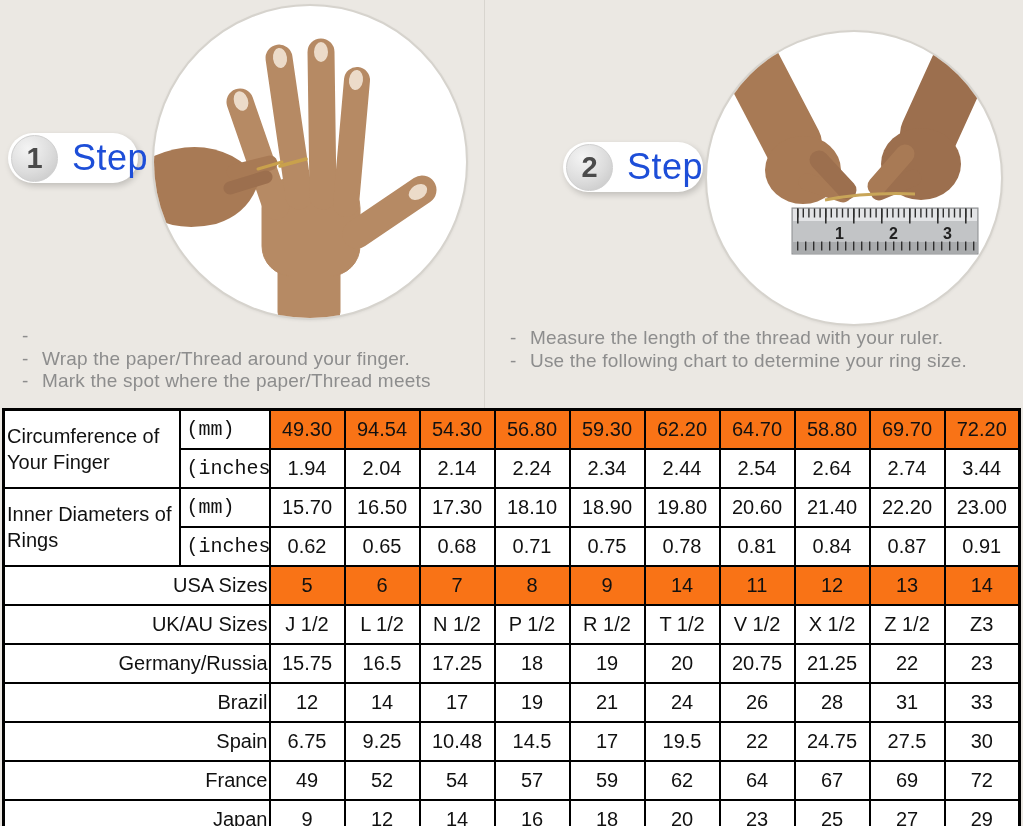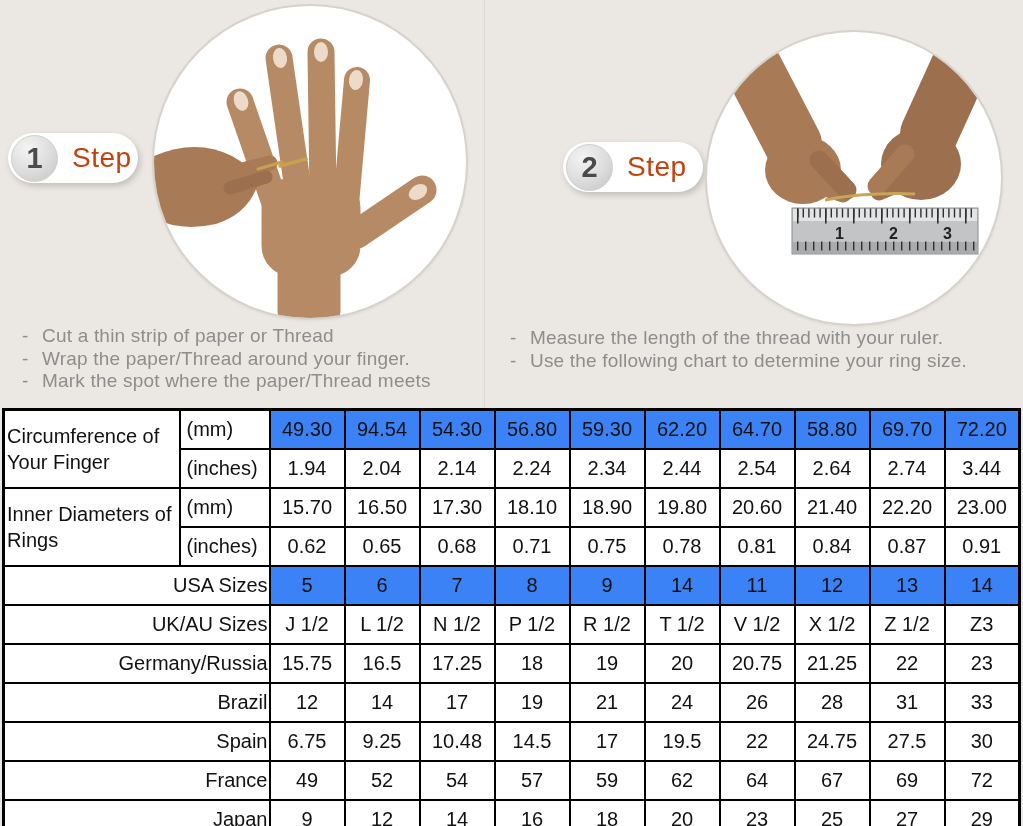--- a/index.html
+++ b/index.html
@@ -32,21 +32,21 @@
   #badge1{left:8px;top:133px;width:107px;}
   #badge2{left:563px;top:142px;width:117px;}
   .badge-circle{
     width:45px;height:45px;border-radius:50%;flex:0 0 45px;
     background:radial-gradient(circle at 35% 28%,#f4f4f4 0%,#dcdcdc 55%,#c3c3c3 100%);
     border:1px solid #cfcfcf;
     display:flex;align-items:center;justify-content:center;
     font-size:29px;font-weight:bold;color:#4a4a4a;
   }
   .badge-label{
-    margin-left:14px;font-size:28px;color:#c2410c;letter-spacing:.5px;
+    margin-left:14px;font-size:36px;color:#1d4ed8;letter-spacing:.5px;
   }
 
   .instructions{
     position:absolute;list-style:none;margin:0;padding:0;
     font-size:19px;color:#8d8d8d;letter-spacing:.2px;line-height:22.5px;
   }
   #instr1{left:22px;top:325px;}
   #instr2{left:510px;top:327px;}
   .instructions li{display:flex;}
   .instructions .dash{width:11px;flex:0 0 11px;margin-right:9px;text-align:left;}
@@ -56,24 +56,24 @@
     position:absolute;left:2px;top:408px;width:1019px;height:417px;
     border-collapse:collapse;table-layout:fixed;
     border:3px solid #000;
     font-size:20px;color:#111;
   }
   .size-chart td{
     border:2px solid #000;height:35px;overflow:hidden;white-space:nowrap;
     background:#fff;
   }
   .size-chart td.data{text-align:center;}
-  .size-chart td.shaded{background:#3b82f6;margin-left:21px;}
+  .size-chart td.shaded{background:#f97316;margin-left:21px;}
   .size-chart td.label{text-align:right;padding-left:8px;}
   .size-chart td.group{text-align:left;padding-left:2px;white-space:normal;line-height:26px;}
-  .size-chart td.sub{text-align:left;padding-left:6px;}
+  .size-chart td.sub{text-align:left;padding-left:6px;font-family:Liberation Mono, monospace;}
 </style>
 </head>
 <body>
 
 <div class="panel-divider"></div>
 
 <div class="photo-circle" id="photo1">
   <svg viewBox="0 0 312 312">
 
     <g fill="#b68a64" stroke="#b68a64">
@@ -145,21 +145,20 @@
   <div class="badge-label">Step</div>
 </div>
 <div class="step-badge" id="badge2">
   <div class="badge-circle">2</div>
   <div class="badge-label">Step</div>
 </div>
 
 <ul class="instructions" id="instr1">
     <li>
       <span class="dash">-</span>
-      <span>Cut a thin strip of paper or Thread</span>
     </li>
     <li>
       <span class="dash">-</span>
       <span>Wrap the paper/Thread around your finger.</span>
     </li>
     <li>
       <span class="dash">-</span>
       <span>Mark the spot where the paper/Thread meets</span>
     </li>
   </ul>

